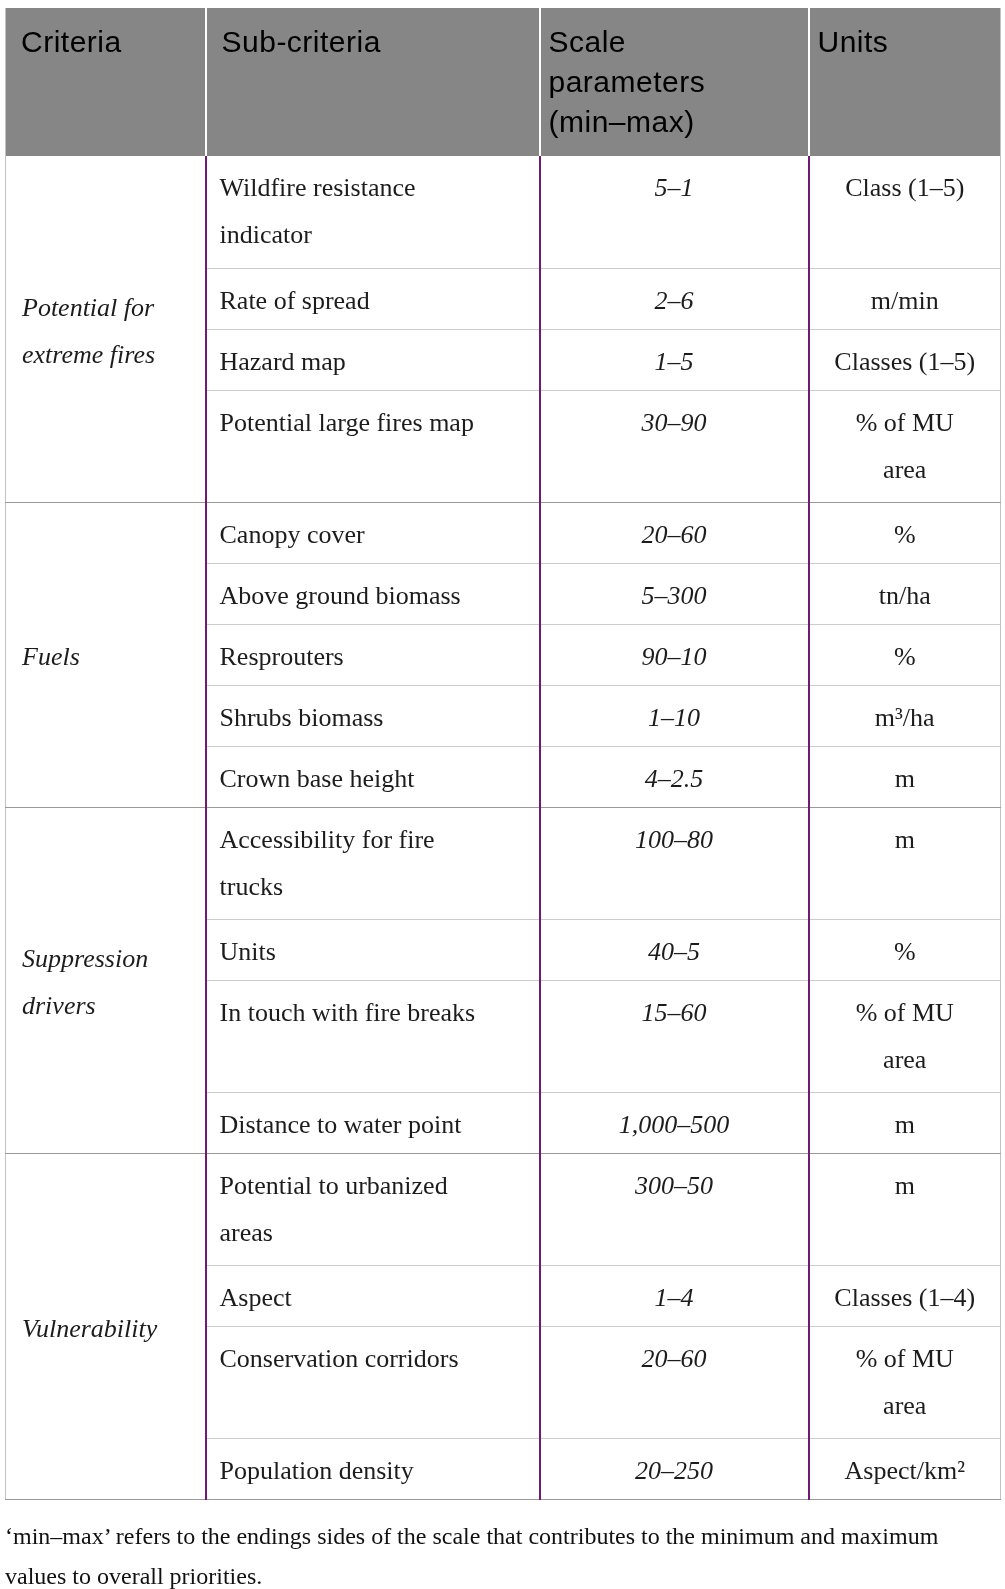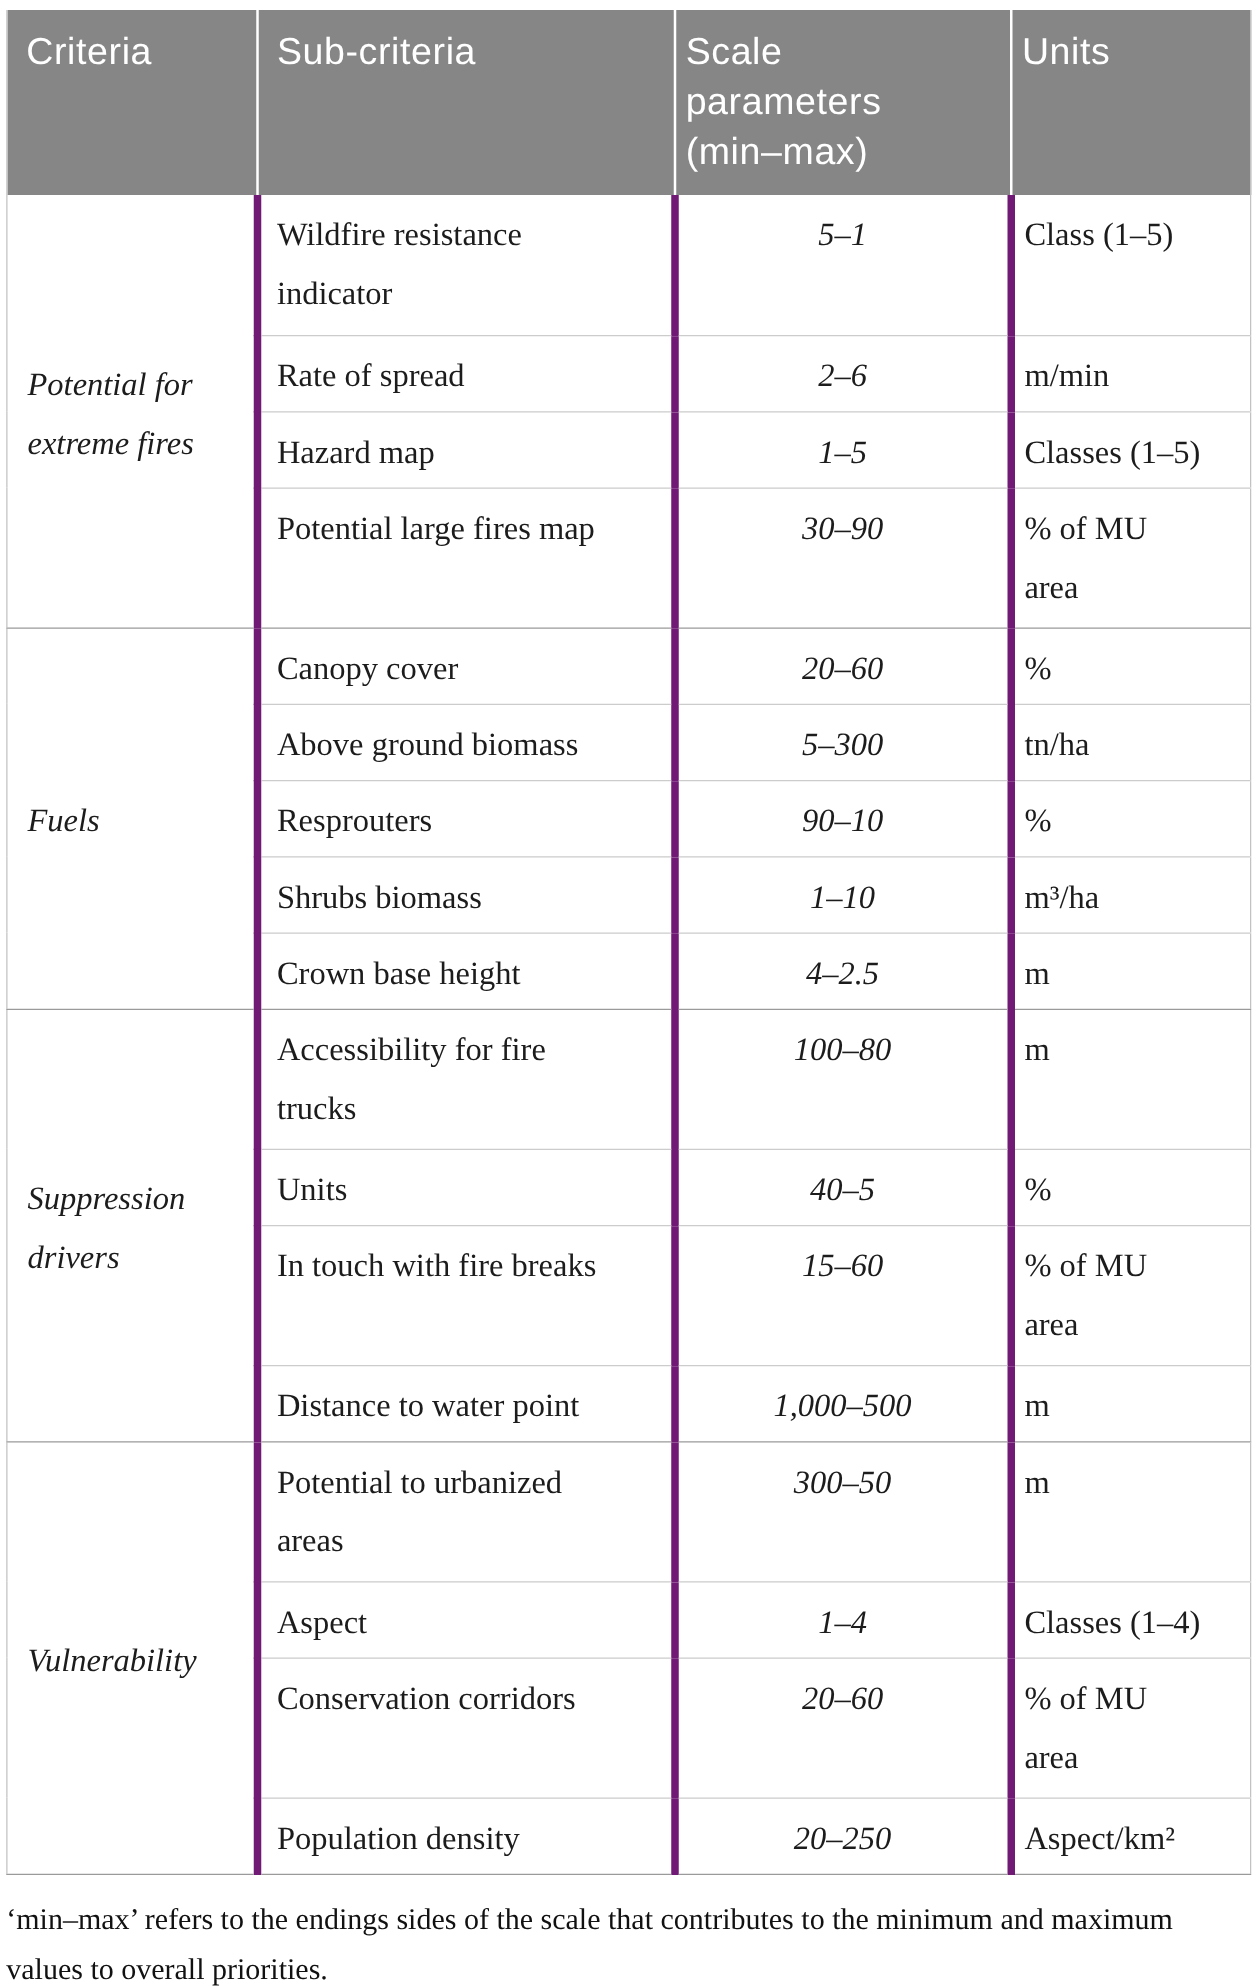--- a/index.html
+++ b/index.html
@@ -24,21 +24,21 @@
     border-right: 1px solid #c2c2c2;
     border-bottom: 1px solid #9a9a9a;
   }
   col.c-criteria { width: 200px; }
   col.c-sub      { width: 334px; }
   col.c-scale    { width: 269px; }
   col.c-units    { width: 192px; }
 
   th {
     background: #868686;
-    color: #ffffff;
+    color: #000000;
     font-family: "Liberation Sans", sans-serif;
     font-weight: 400;
     font-size: 30px;
     line-height: 40px;
     letter-spacing: 0.5px;
     vertical-align: top;
     padding: 14px 8px 14px 8px;
     height: 145px;
     box-sizing: border-box;
     white-space: pre-line;
@@ -48,35 +48,35 @@
   th.center { text-align: left; }
   th:last-child { border-right: none; }
 
   td {
     font-size: 26px;
     line-height: 47px;
     vertical-align: top;
     padding: 8px 8px 4px 8px;
     box-sizing: border-box;
     white-space: pre-line;
-    border-right: 6px solid #701a75;
+    border-right: 2px solid #701a75;
     border-bottom: 1px solid #cccccc;
   }
   td:last-child { border-right: none; }
 
   td.criteria {
     vertical-align: middle;
     text-align: left;
     padding-left: 16px;
     border-bottom: 1px solid #9a9a9a;
     font-style: italic;
   }
   td.sub { text-align: left; padding-left: 13px; }
   td.scale { text-align: center; font-style: italic; }
-  td.units { text-align: left; }
+  td.units { text-align: center; }
 
   tr.short { height: 61px; }
   tr.tall  { height: 112px; }
   tr.gend td { border-bottom: 1px solid #9a9a9a; }
 
   .footnote {
     margin: 16px 0 0 0;
     max-width: 950px;
     font-size: 24px;
     line-height: 40px;

